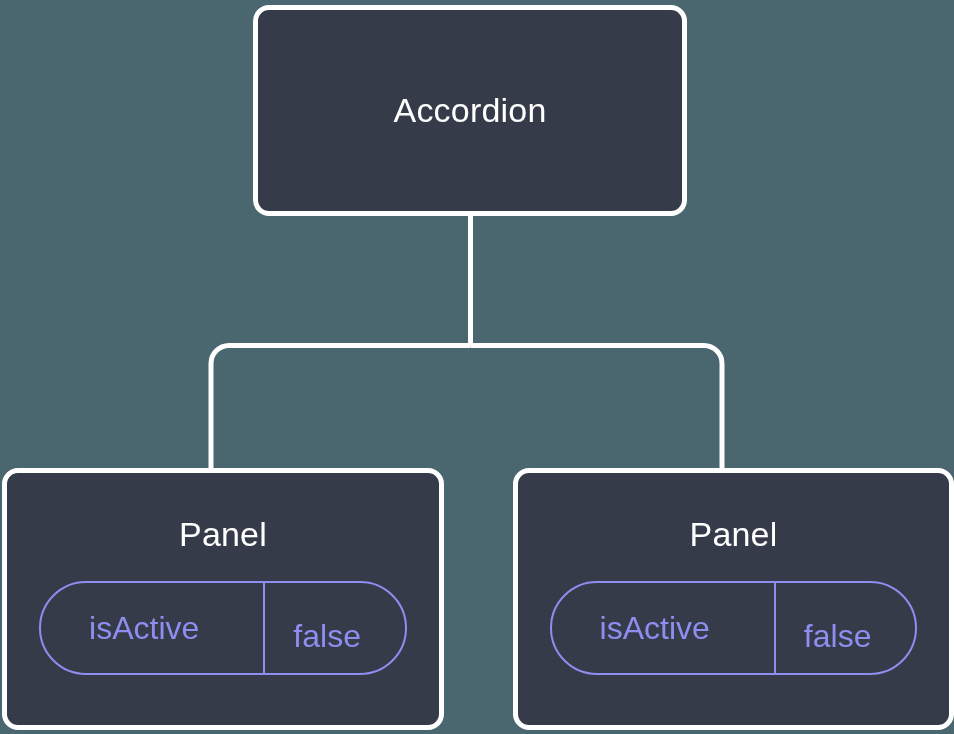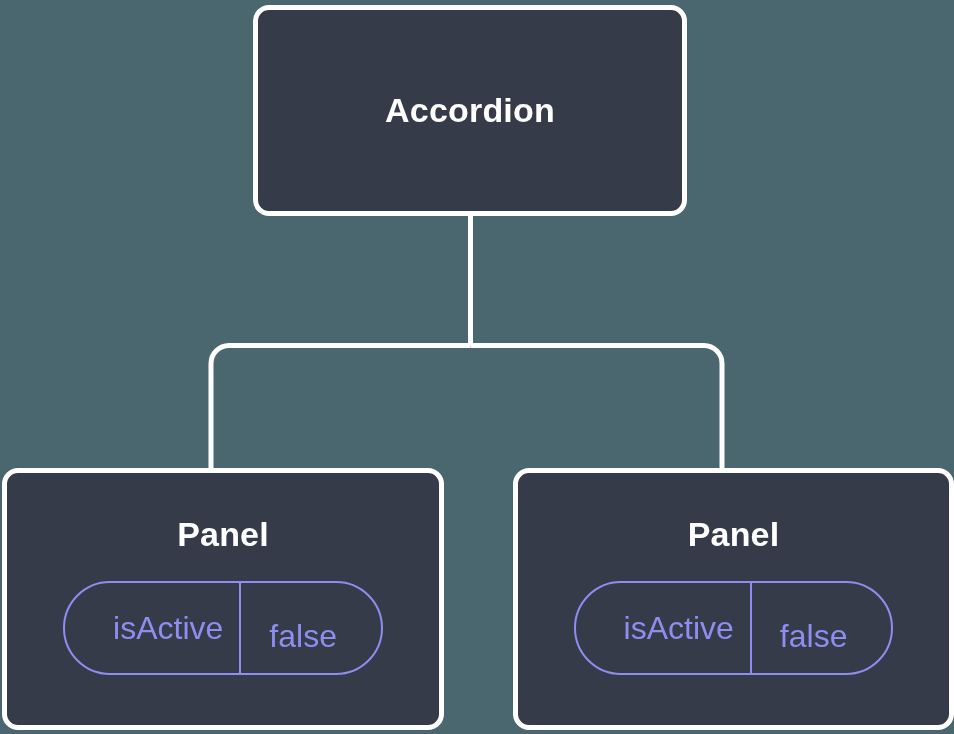--- a/index.html
+++ b/index.html
@@ -68,21 +68,21 @@
     height: 262px;
     justify-content: flex-start;
     padding-top: 44px;
   }
 
   .node-title {
     color: #ffffff;
     font-size: 34px;
     line-height: 1.05;
     letter-spacing: 0.2px;
-    font-weight: 700;
+    font-weight: 400;
     text-align: center;
     white-space: nowrap;
   }
 
   
   .prop-pill {
     margin-top: 28px;
     height: 94px;
     display: flex;
     align-items: stretch;
@@ -96,21 +96,21 @@
     display: flex;
     align-items: center;
     justify-content: center;
     color: #8e8ef0;
     font-size: 32px;
     line-height: 1;
     white-space: nowrap;
   }
 
   .prop-key {
-    padding: 0 16px 0 48px;
+    padding: 0 64px 0 48px;
   }
 
   .prop-value {
     padding: 16px 44px 0 28px;
     border-left: 2px solid #8e8ef0;
   }
 </style>
 </head>
 <body>
 

